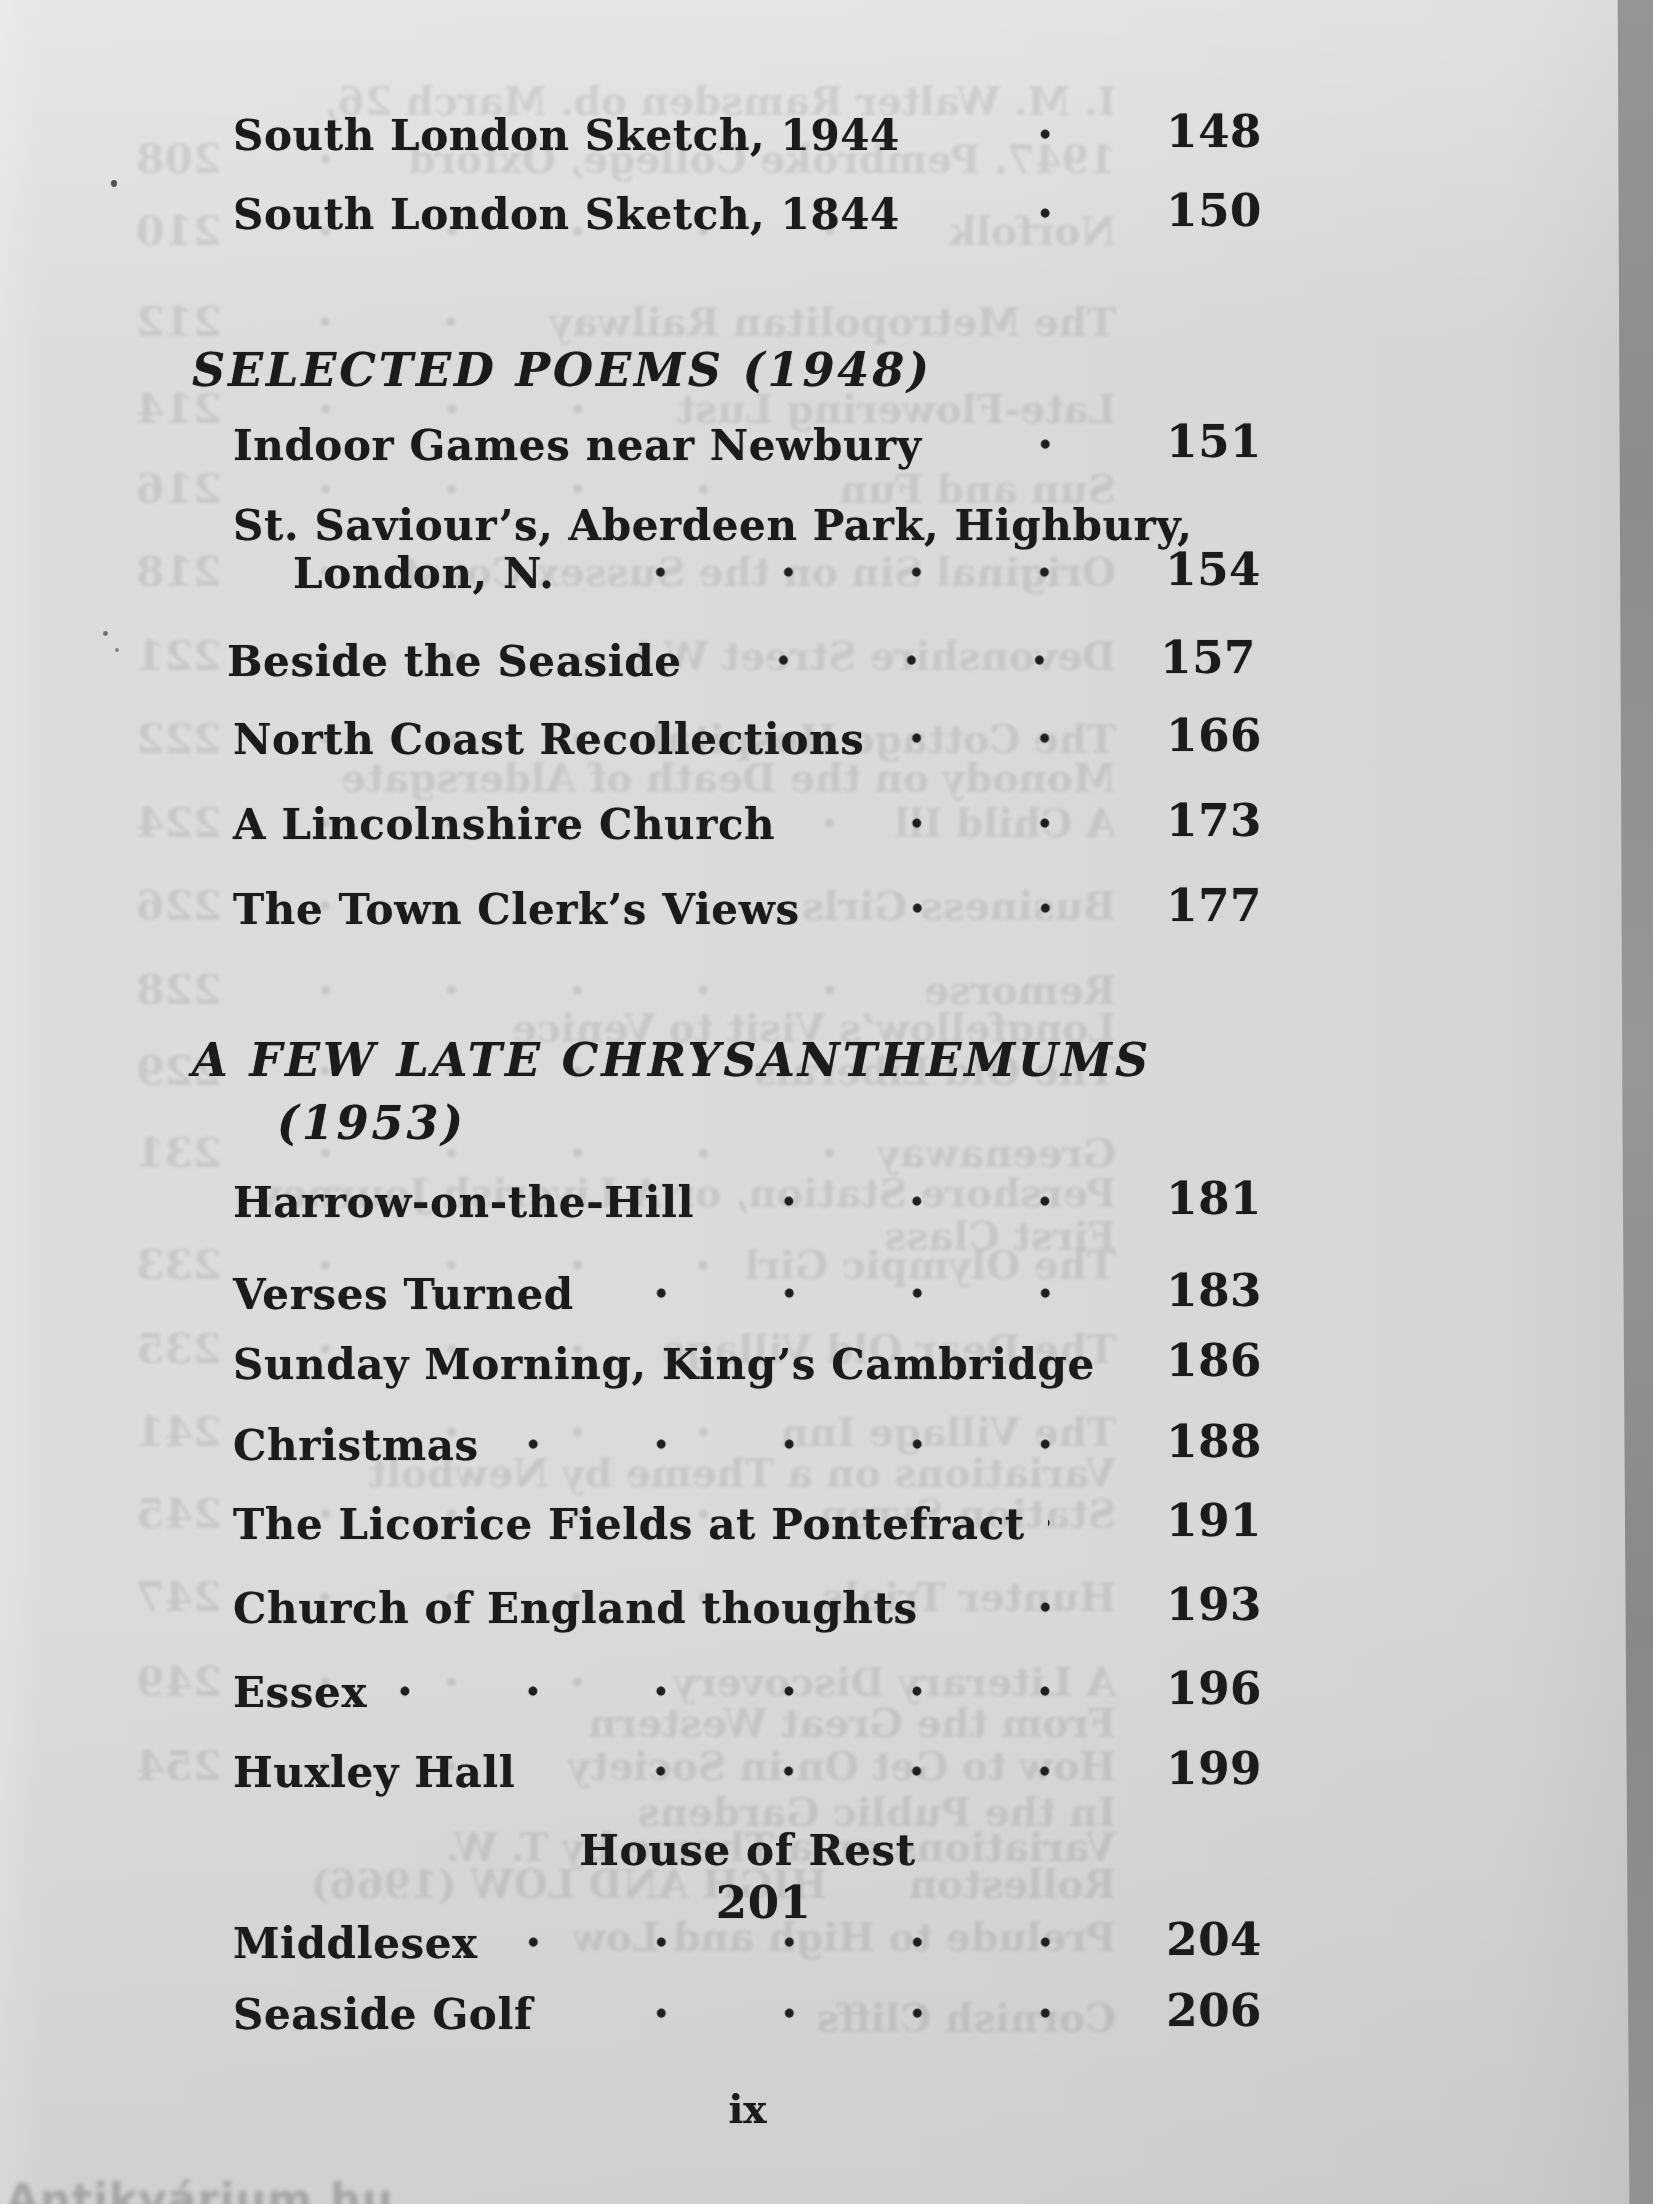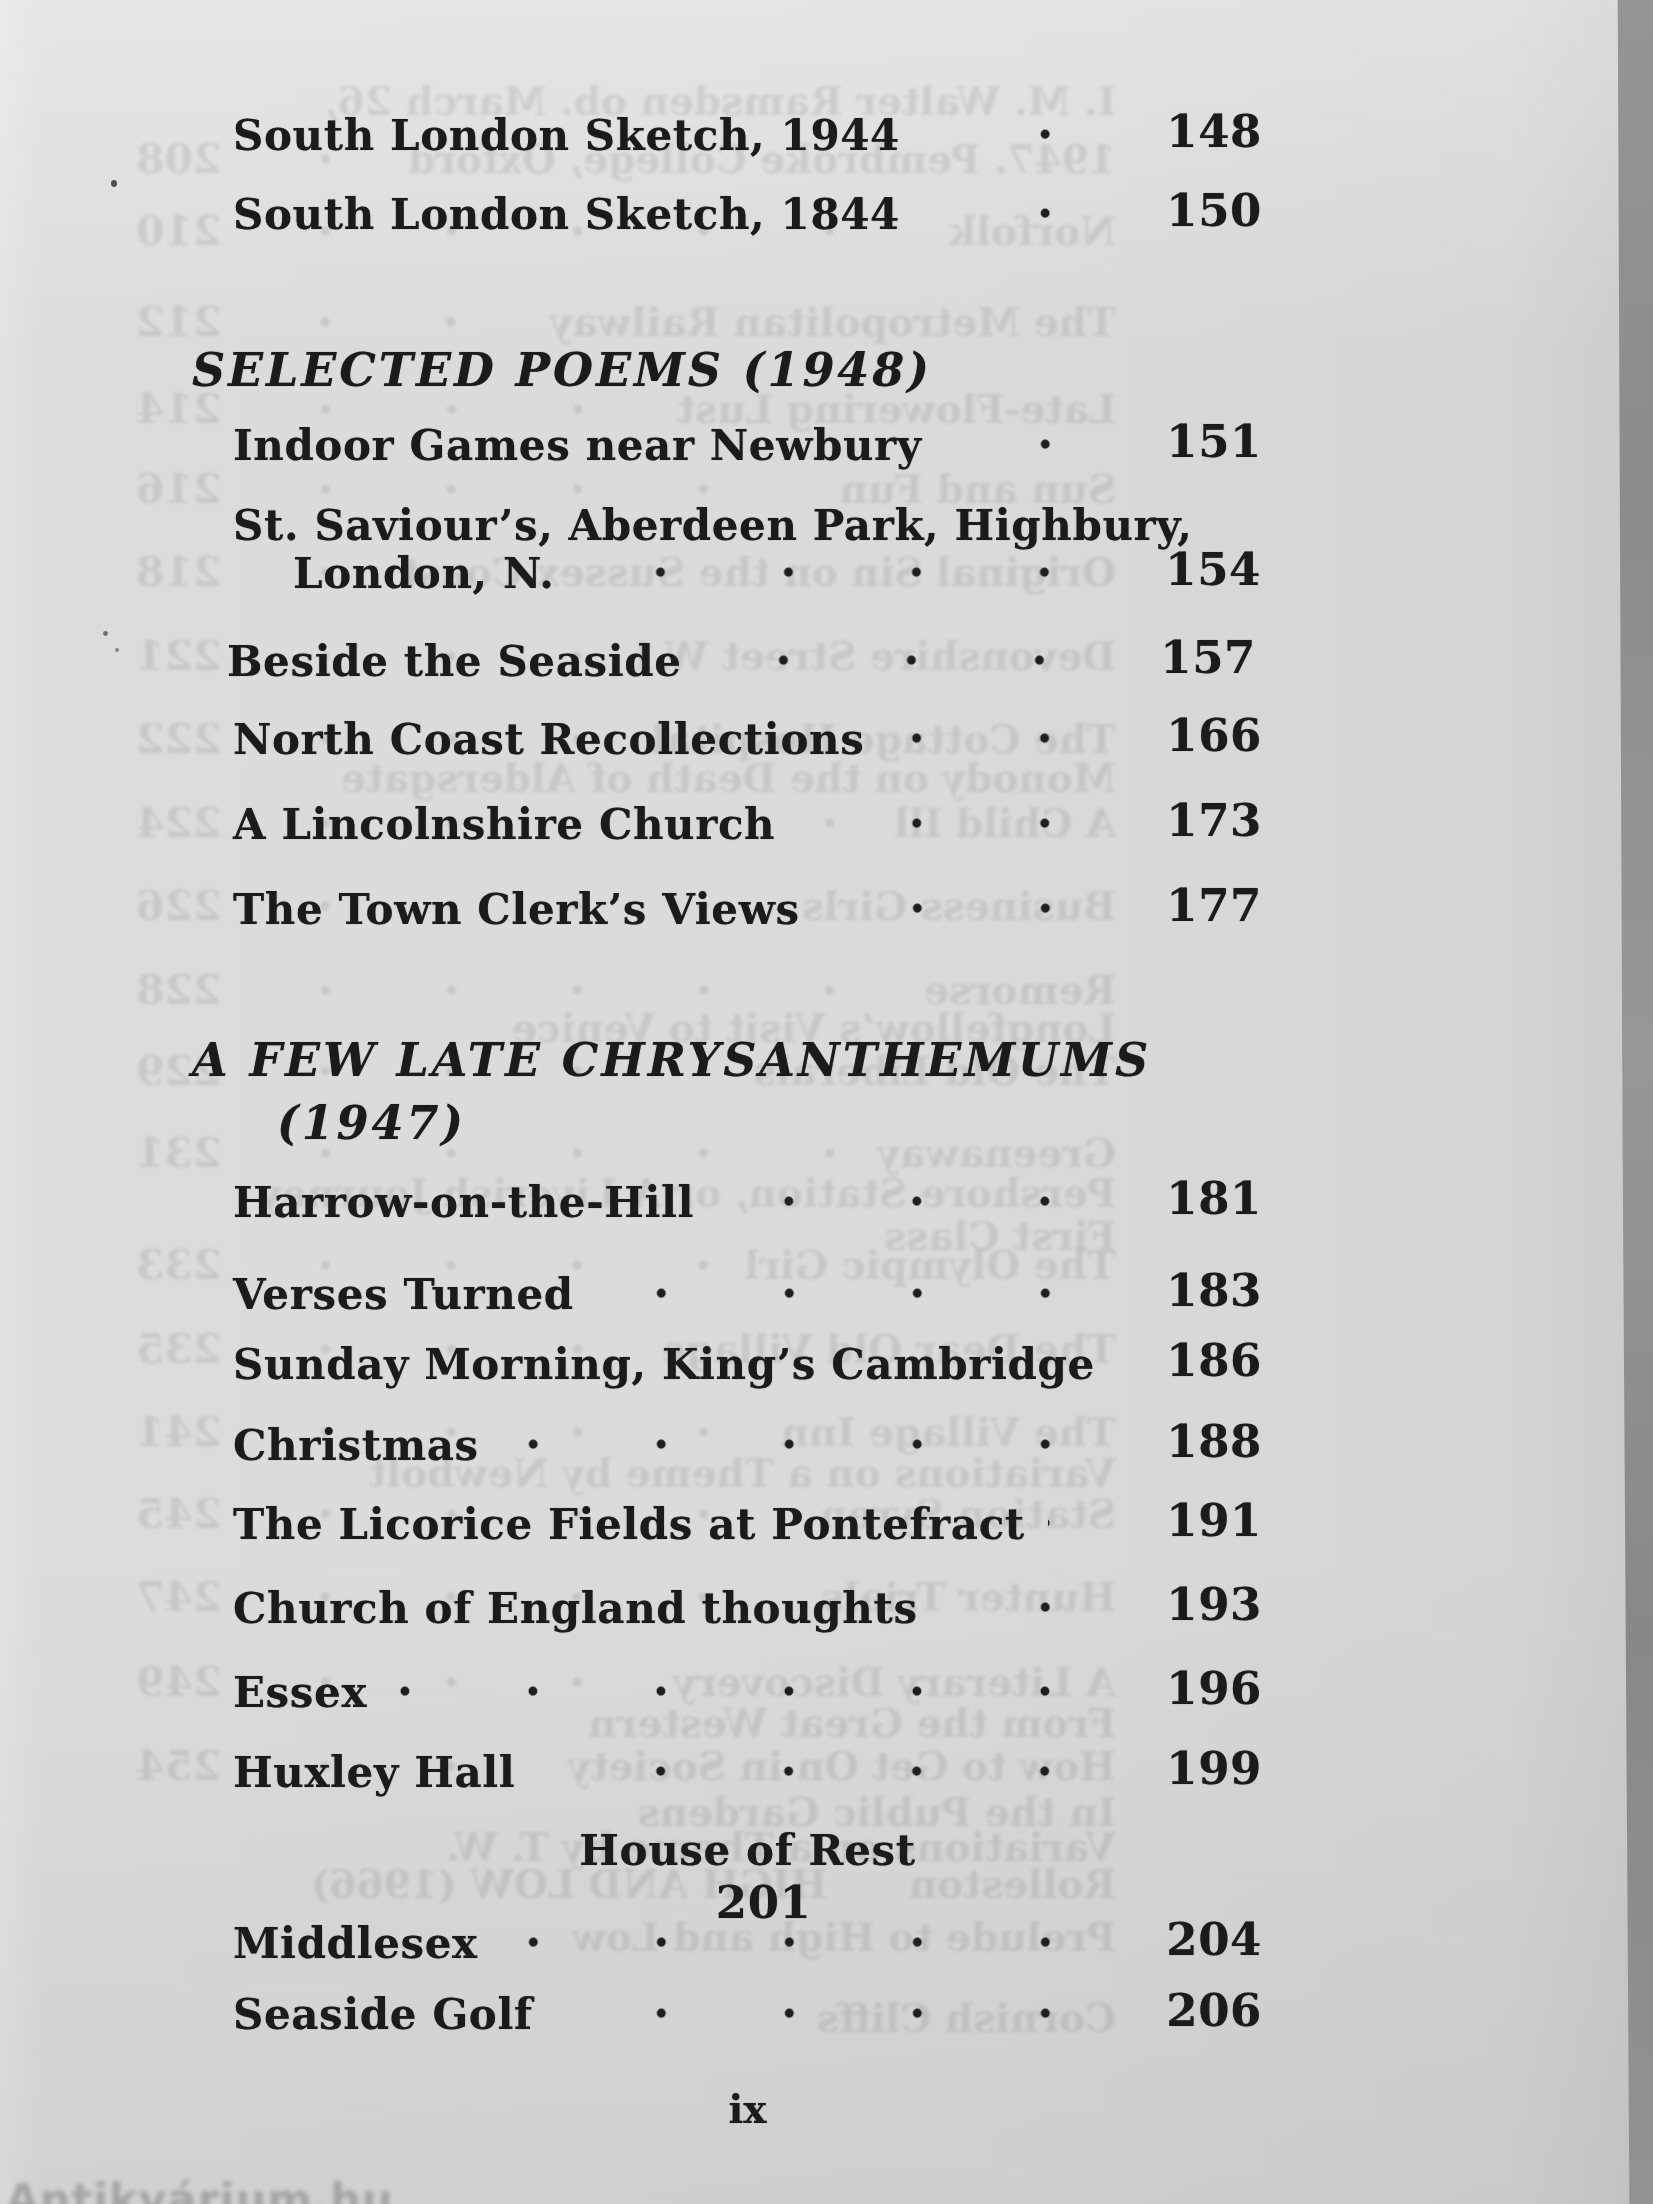--- a/index.html
+++ b/index.html
@@ -244,21 +244,21 @@
       </div>
       <div class="row" style="left: 233px; top: 882px; width: 1029px;">
         <span class="t">The Town Clerk’s Views</span>
         <span class="lead"></span>
         <span class="num">177</span>
       </div>
       <div class="row heading" style="left: 192px; top: 1032px; width: 1069px;">
         <span class="t">A FEW LATE CHRYSANTHEMUMS</span>
       </div>
       <div class="row heading" style="left: 277px; top: 1095px; width: 985px;">
-        <span class="t">(1947)</span>
+        <span class="t">(1953)</span>
       </div>
       <div class="row" style="left: 233px; top: 1175px; width: 1029px;">
         <span class="t">Harrow-on-the-Hill</span>
         <span class="lead"></span>
         <span class="num">181</span>
       </div>
       <div class="row" style="left: 233px; top: 1254px; width: 1029px; margin-top: 13px;">
         <span class="t">Verses Turned</span>
         <span class="lead"></span>
         <span class="num">183</span>

